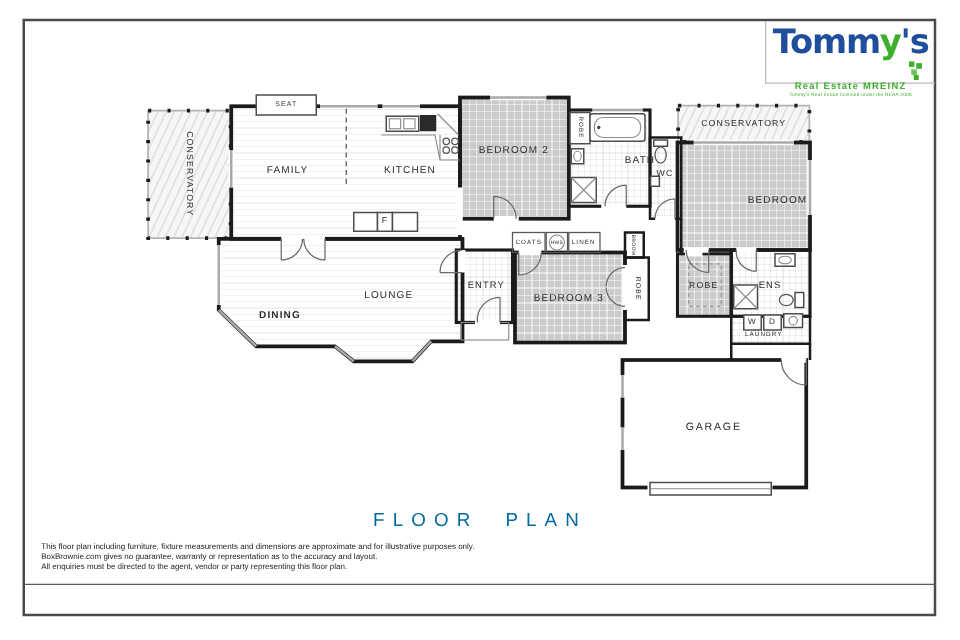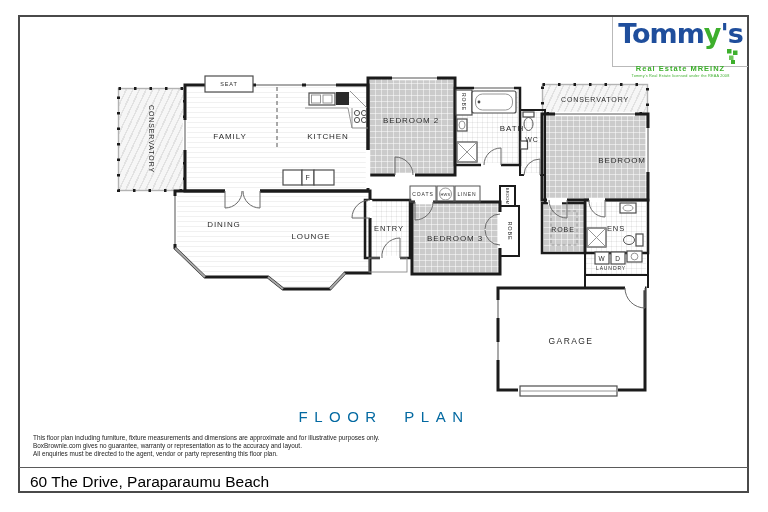--- a/index.html
+++ b/index.html
@@ -217,25 +217,24 @@
   <div class="lbl" style="left:467px;top:194px;font-size:5px;">LINEN</div>
   <div class="lbl v" style="left:507px;top:196px;font-size:4px;letter-spacing:.3px;">BROOM</div>
   <div class="lbl" style="left:389px;top:228px;font-size:7.5px;">ENTRY</div>
   <div class="lbl" style="left:455px;top:238px;">BEDROOM 3</div>
   <div class="lbl v" style="left:509.5px;top:231px;font-size:5.5px;">ROBE</div>
   <div class="lbl" style="left:563px;top:229px;font-size:7px;">ROBE</div>
   <div class="lbl" style="left:616px;top:228px;font-size:7.5px;">ENS</div>
   <div class="lbl" style="left:602px;top:258px;font-size:6.5px;">W</div>
   <div class="lbl" style="left:618px;top:258px;font-size:6.5px;">D</div>
   <div class="lbl" style="left:611px;top:268px;font-size:5px;">LAUNDRY</div>
-  <div class="lbl" style="left:224px;top:224px;">DINING</div>
+  <div class="lbl" style="left:224px;top:252px;font-weight:bold;">DINING</div>
   <div class="lbl" style="left:311px;top:236px;">LOUNGE</div>
   <div class="lbl" style="left:571px;top:341px;font-size:8.5px;letter-spacing:1.4px;">GARAGE</div>
 
   <div class="title">FLOOR PLAN</div>
   <div class="disclaimer">
     <div>This floor plan including furniture, fixture measurements and dimensions are approximate and for illustrative purposes only.</div>
     <div>BoxBrownie.com gives no guarantee, warranty or representation as to the accuracy and layout.</div>
     <div>All enquiries must be directed to the agent, vendor or party representing this floor plan.</div>
   </div>
   <div class="sep"></div>
-  <div class="address">60 The Drive, Paraparaumu Beach</div>
 </div>
 
 </body></html>

